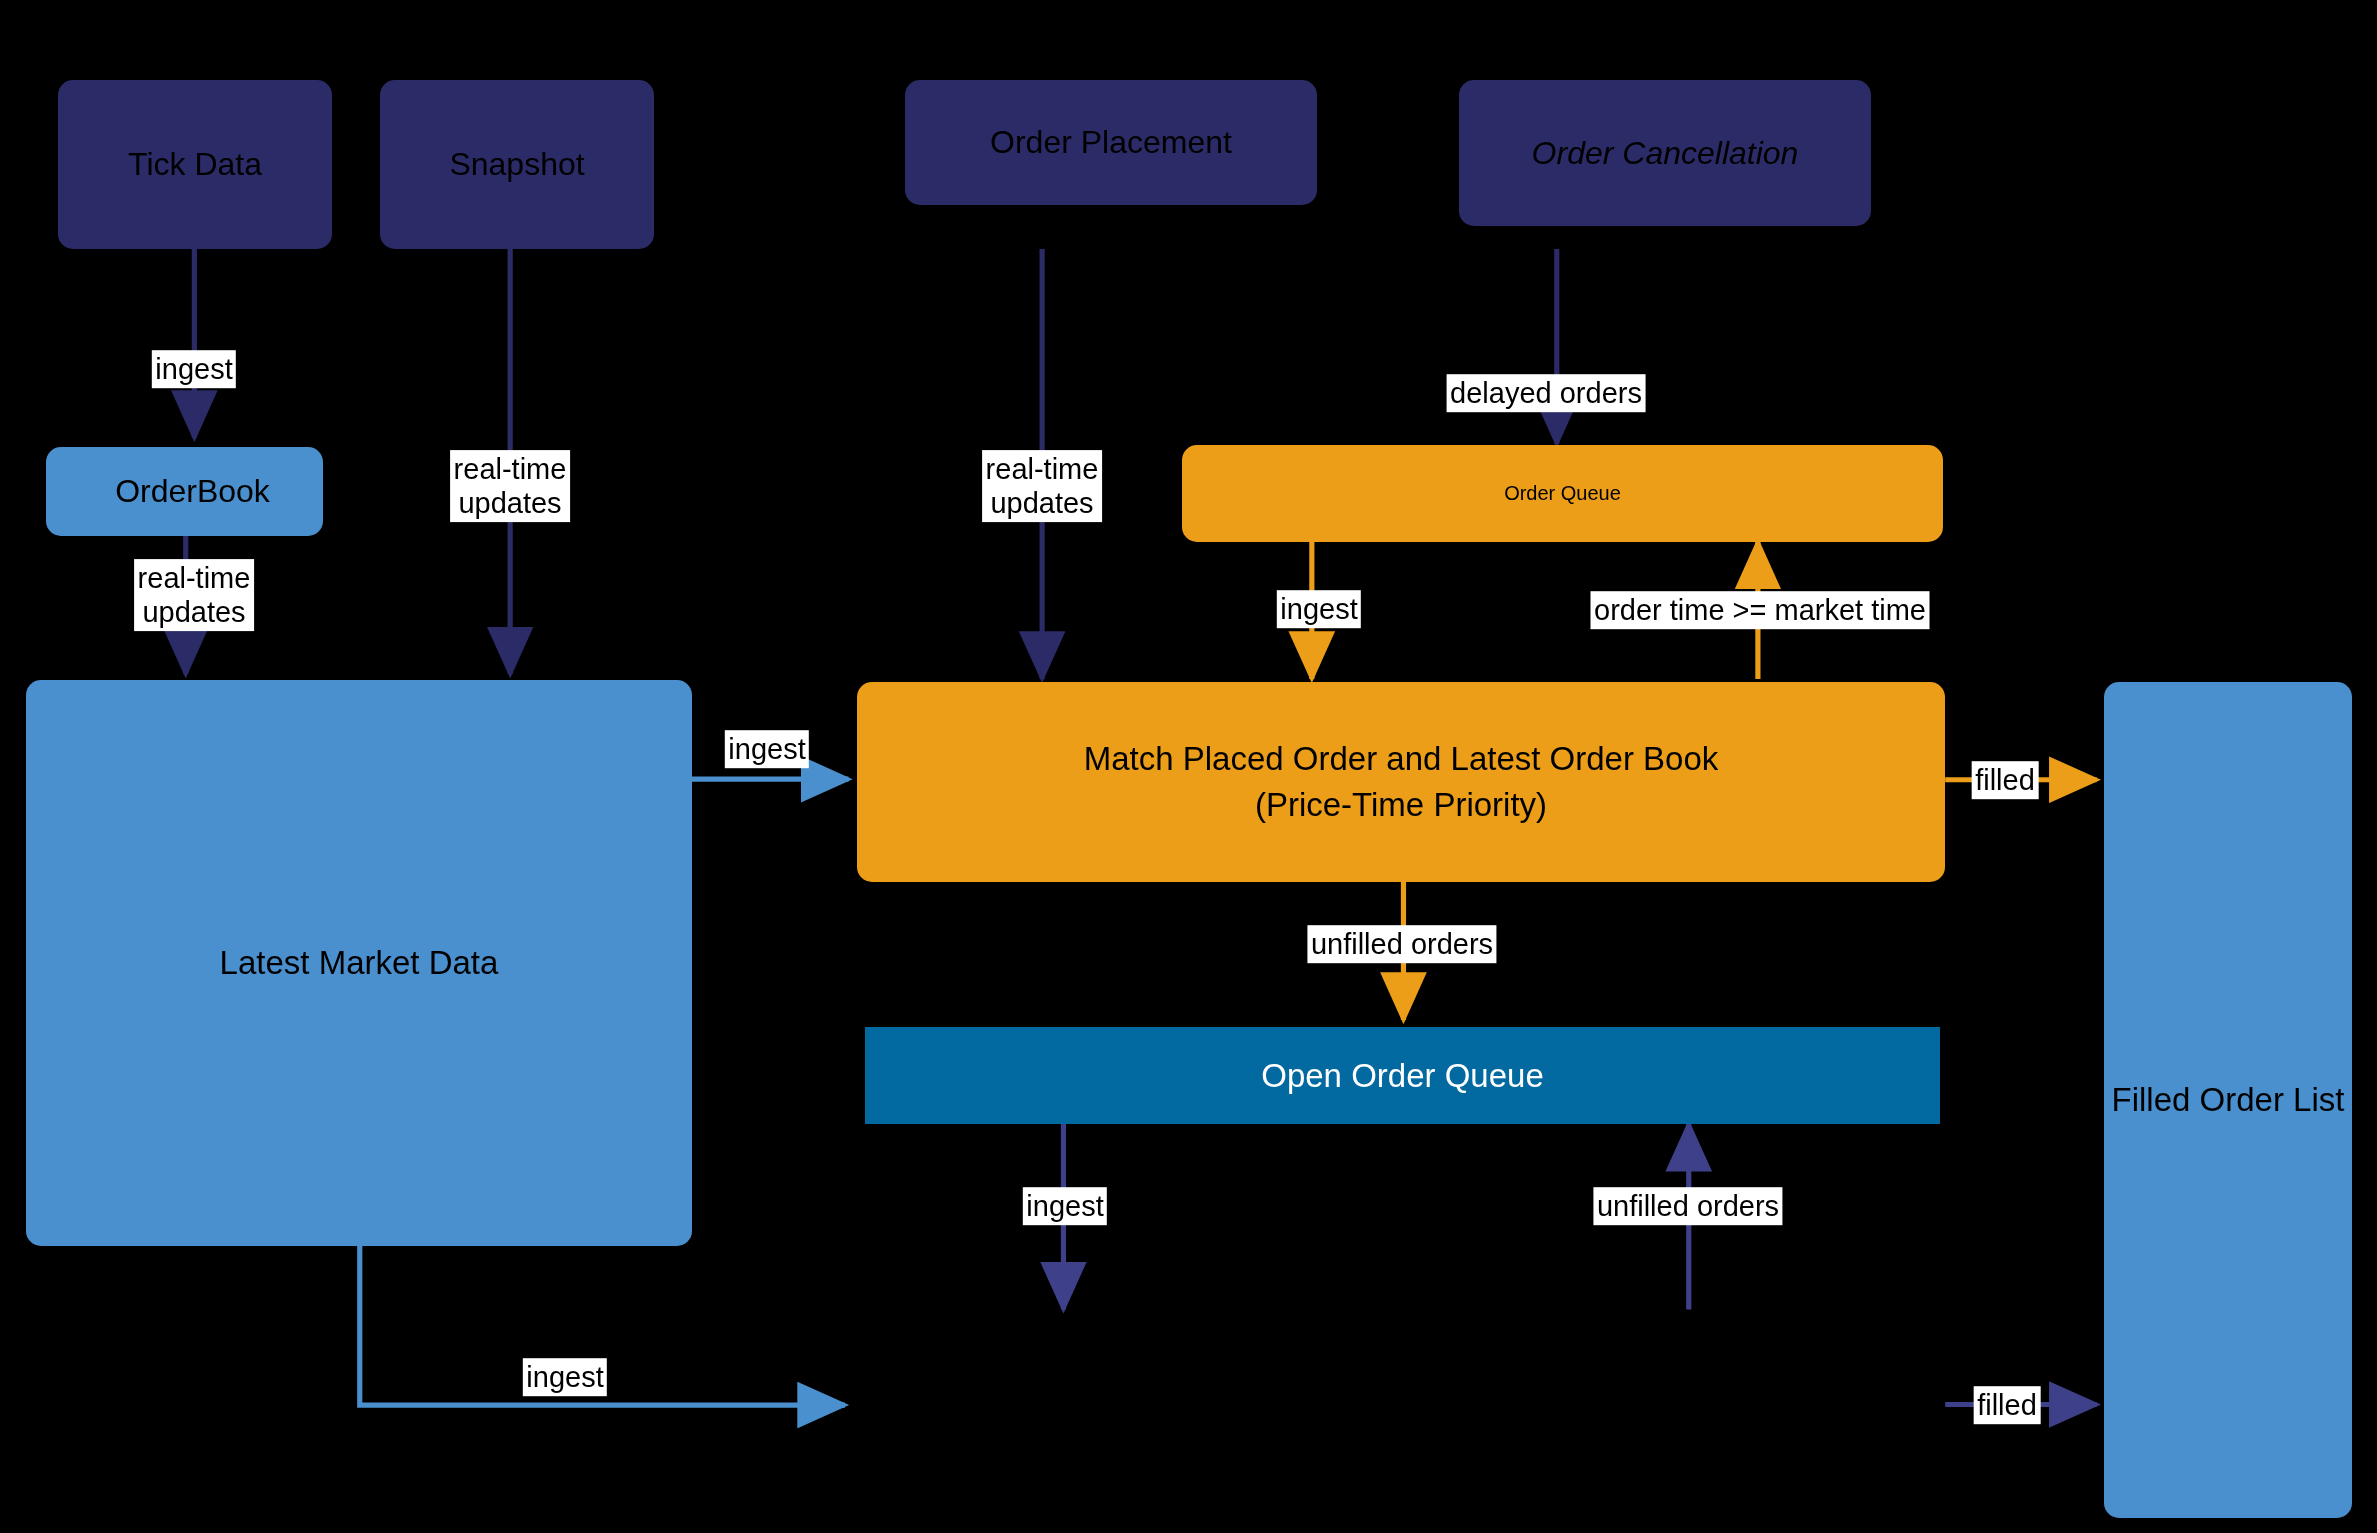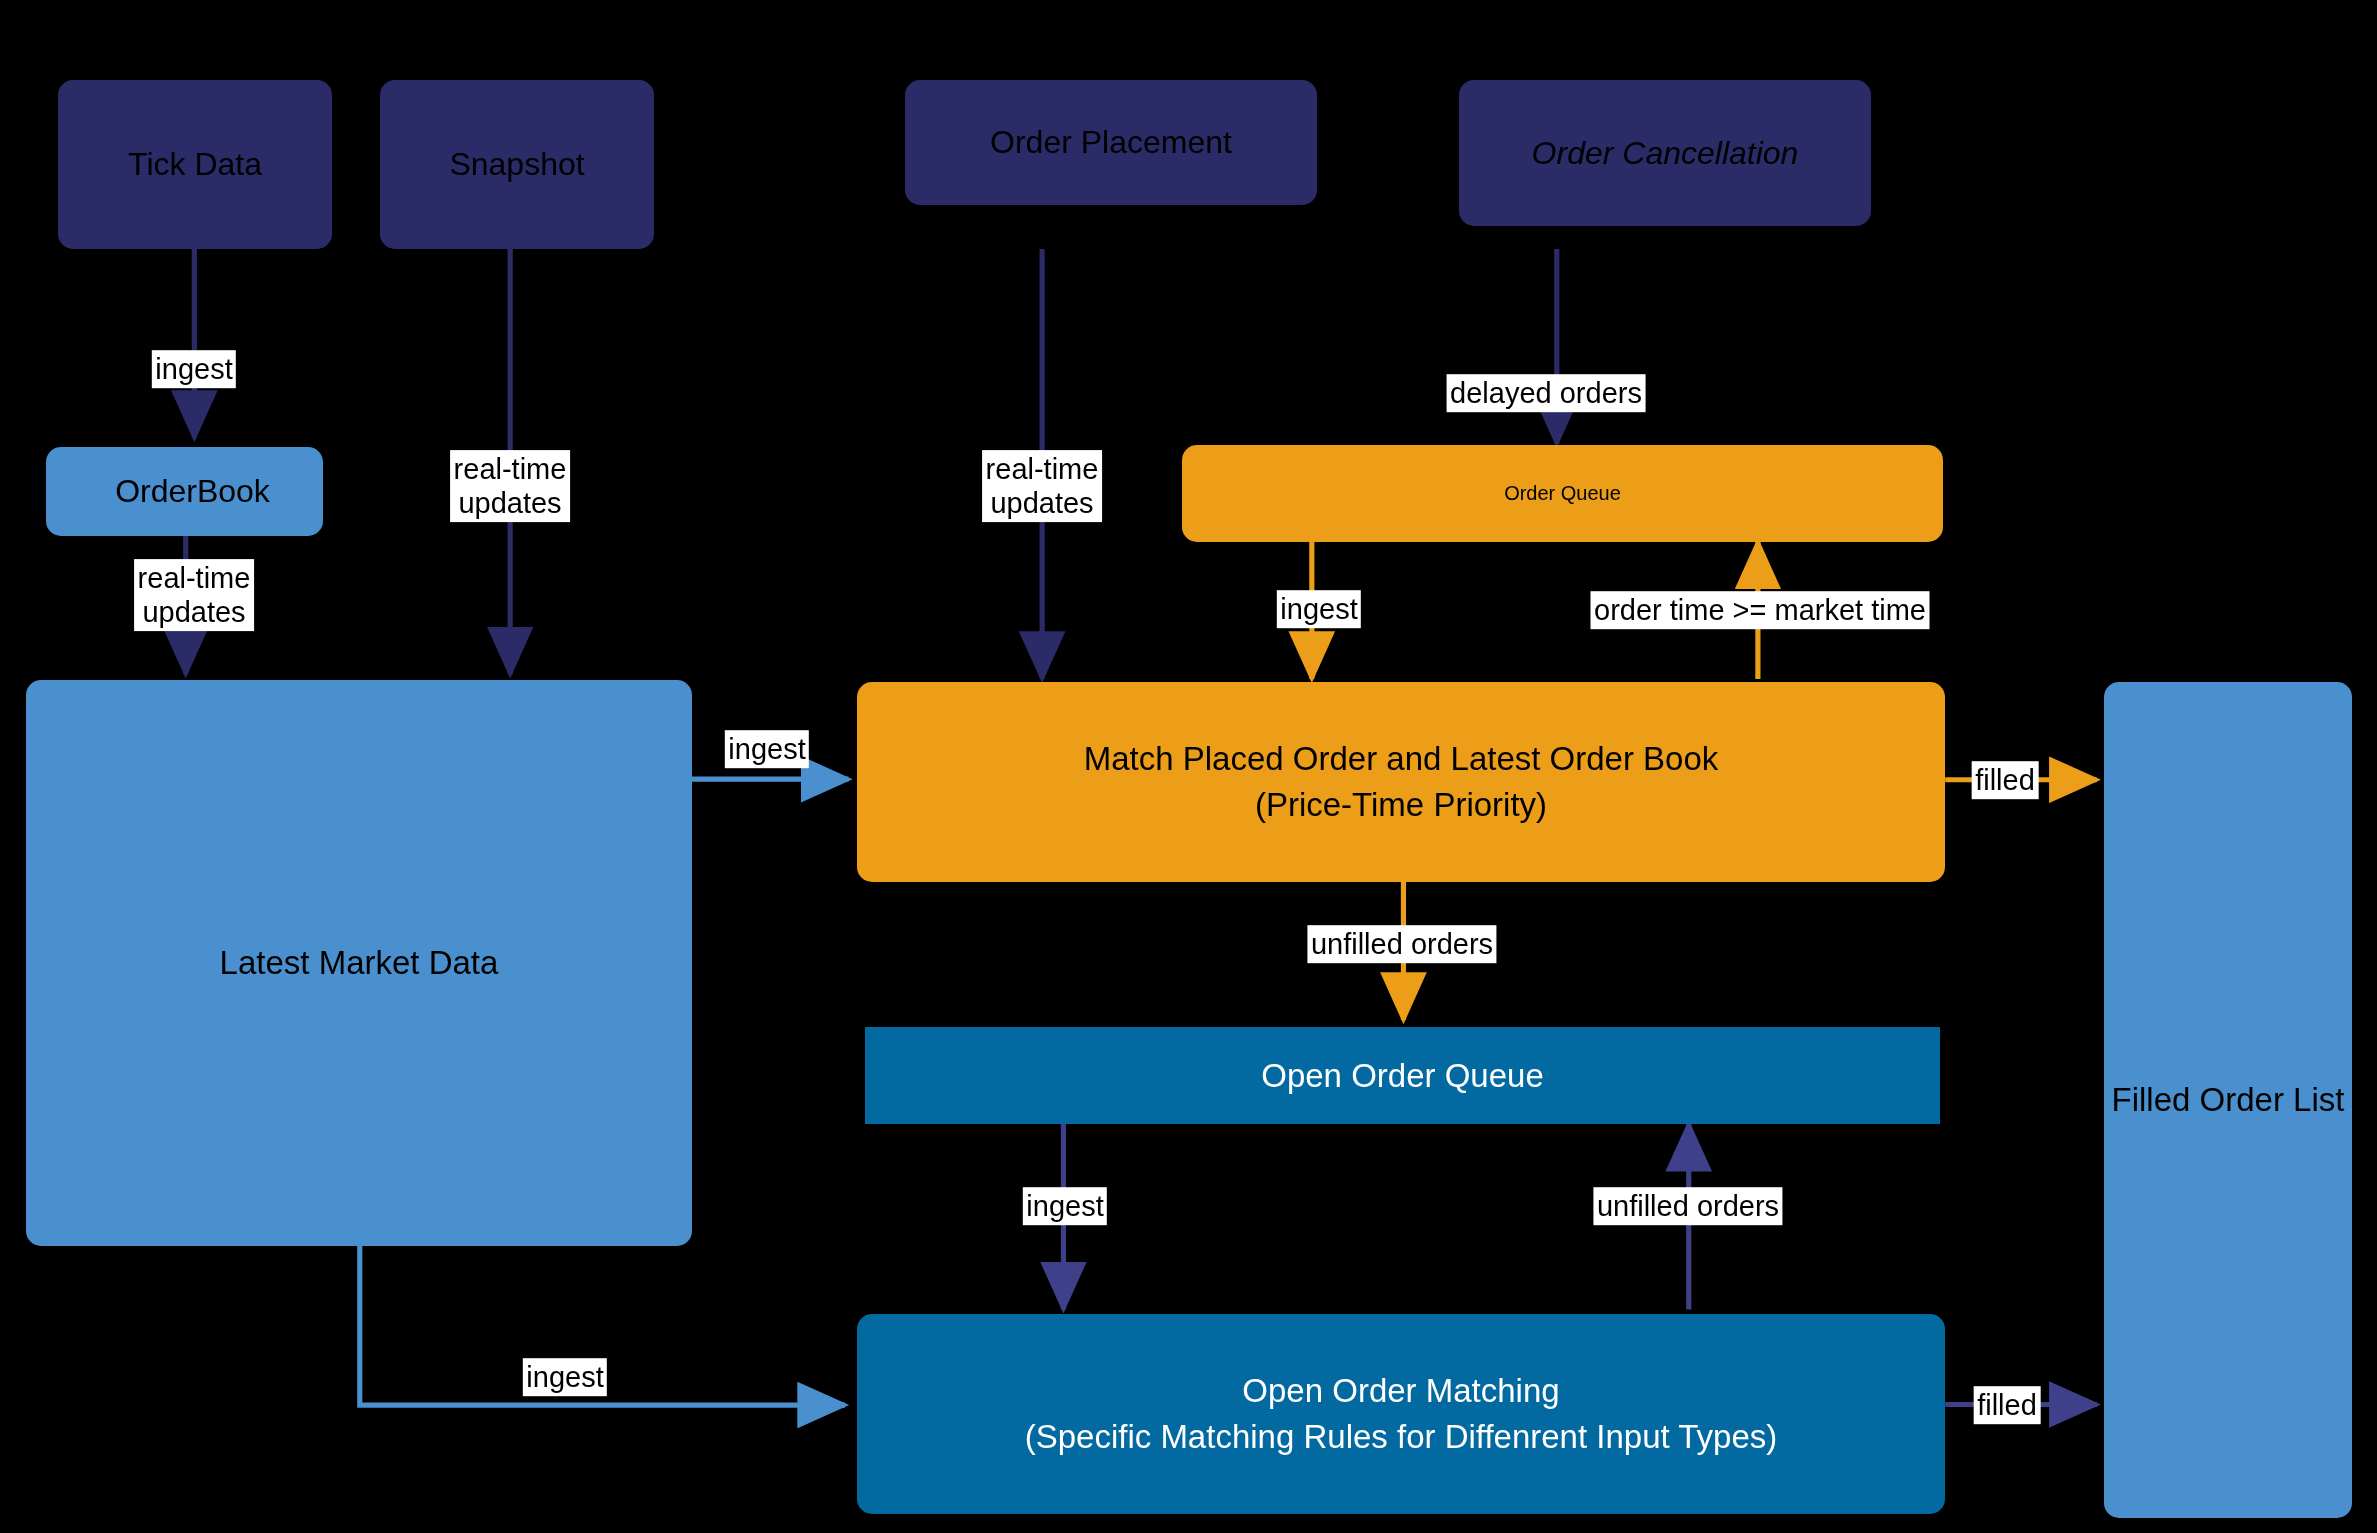--- a/index.html
+++ b/index.html
@@ -121,24 +121,20 @@
   </div>
 
   <div class="node n-blue" style="left:2104px;top:682px;width:248px;height:836px;font-size:33px;">
     <span>Filled Order List</span>
   </div>
 
   <div class="node n-indigo" style="left:865px;top:1027px;width:1075px;height:97px;border-radius:0;font-size:33px;">
     <span>Open Order Queue</span>
   </div>
 
-  <div class="node n-indigo" style="left:857px;top:1314px;width:1088px;height:200px;font-size:33px;">
-    <span>Open Order Matching
-(Specific Matching Rules for Diffenrent Input Types)</span>
-  </div>
 
   <div class="elabel" style="left:194px;top:369px;">ingest</div>
 
   <div class="elabel" style="left:194px;top:595px;">real-time
 updates</div>
 
   <div class="elabel" style="left:510px;top:486px;">real-time
 updates</div>
 
   <div class="elabel" style="left:1042px;top:486px;">real-time

